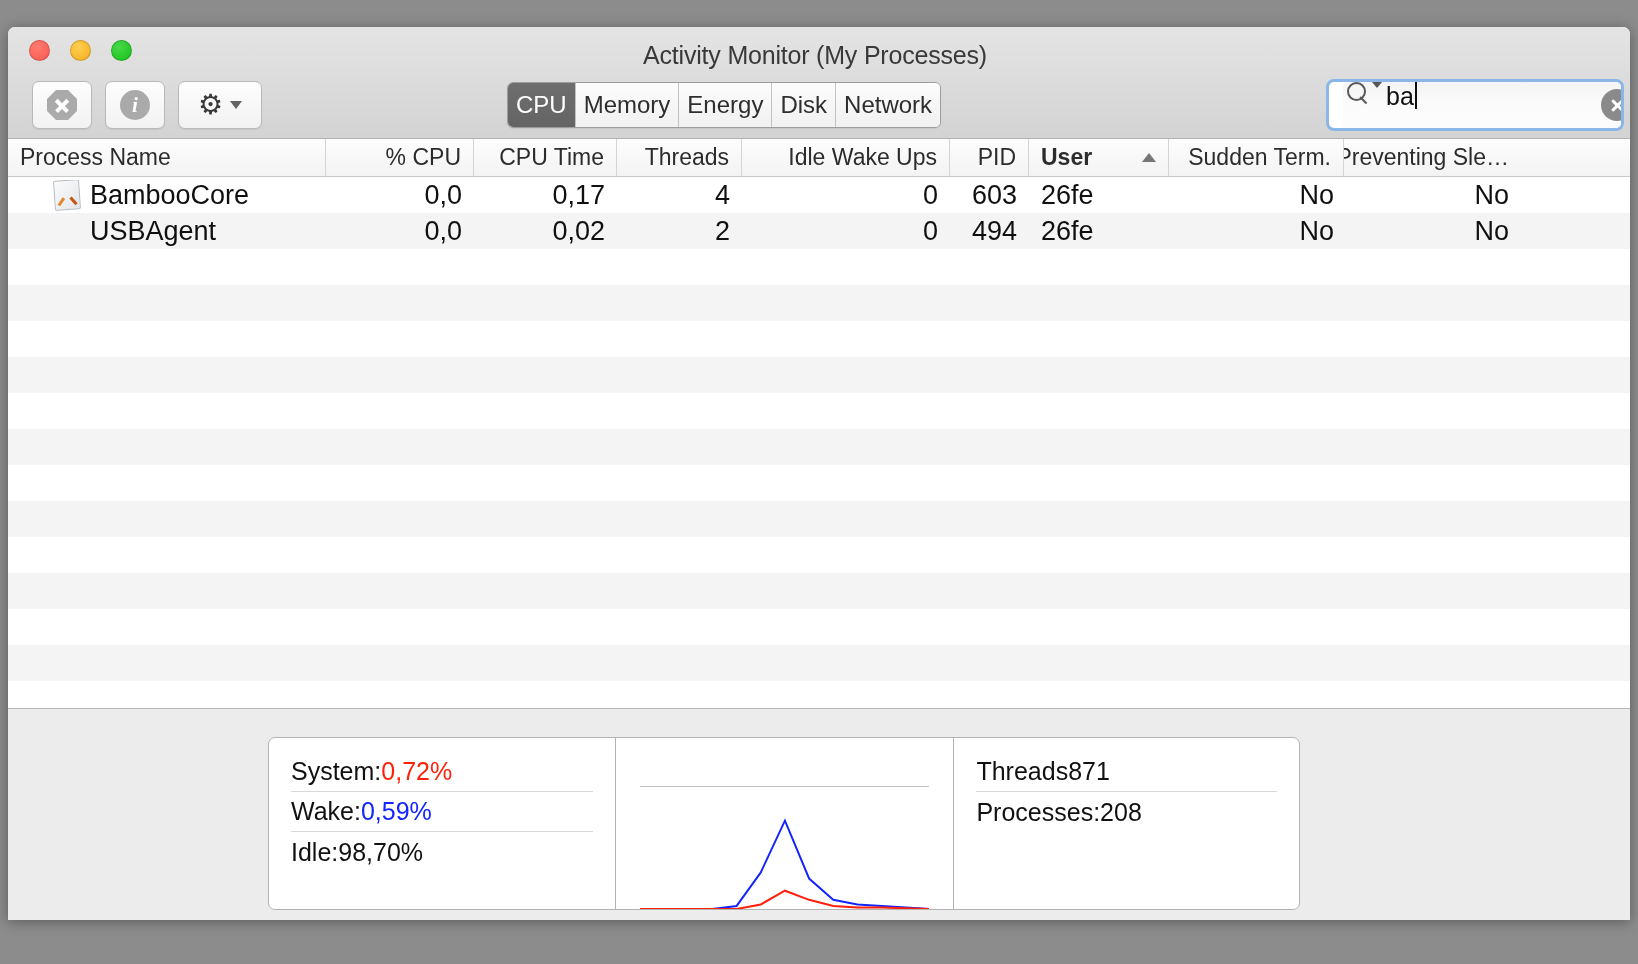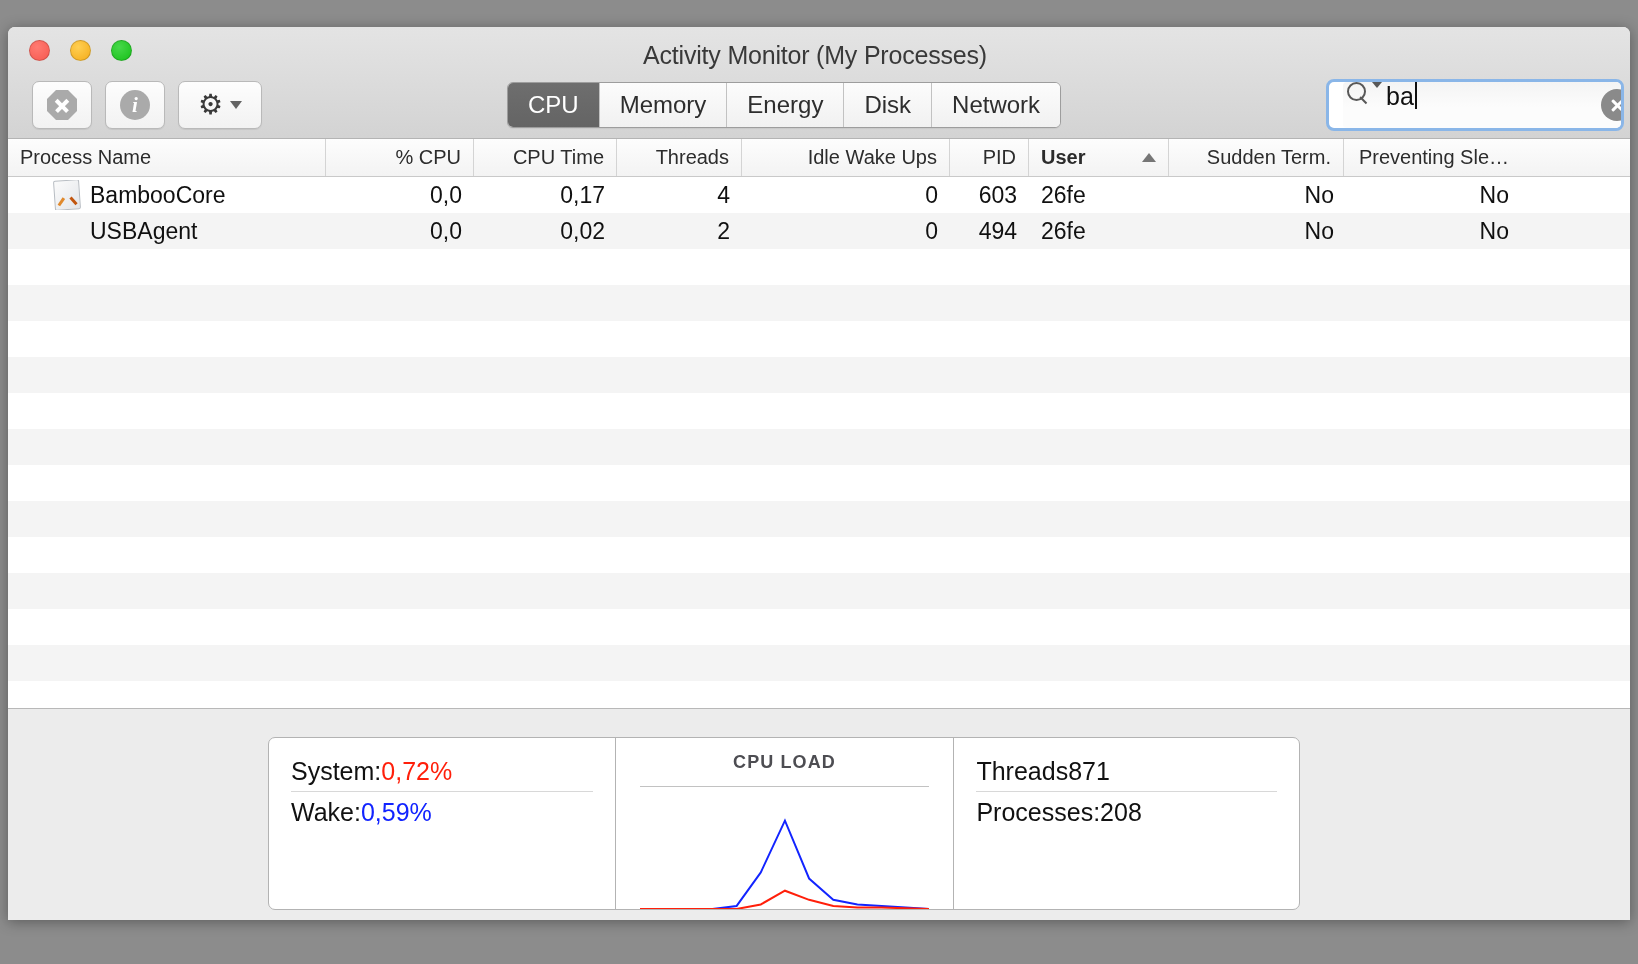--- a/index.html
+++ b/index.html
@@ -129,21 +129,21 @@
     top: 55px;
     height: 46px;
     display: flex;
     border: 1px solid #9d9d9d;
     border-radius: 6px;
     overflow: hidden;
     background: #fbfbfb;
     box-shadow: 0 1px 1px rgba(0,0,0,0.06);
   }
   .tab {
-    padding: 0 20px;
+    padding: 0 8px;
     display: flex;
     align-items: center;
     font-size: 24px;
     color: #2e2e2e;
     background: linear-gradient(to bottom, #fcfcfc, #f1f1f1);
     border-right: 1px solid #c2c2c2;
   }
   .tab:last-child { border-right: none; }
   .tab.active {
     background: linear-gradient(to bottom, #6e6e6e, #646464);
@@ -250,21 +250,21 @@
     border-bottom: 1px solid #b8b8b8;
   }
 
   .thead {
     height: 38px;
     flex: none;
     display: flex;
     align-items: stretch;
     background: linear-gradient(to bottom, #fdfdfd, #f3f3f3);
     border-bottom: 1px solid #c9c9c9;
-    font-size: 20px;
+    font-size: 23px;
     color: #2c2c2c;
   }
   .th {
     display: flex;
     align-items: center;
     border-right: 1px solid #d4d4d4;
     padding: 0 12px;
     white-space: nowrap;
     overflow: hidden;
   }
@@ -278,21 +278,21 @@
     border-bottom: 9px solid #767676;
     margin-left: 8px;
   }
 
   .tbody { flex: 1 1 auto; overflow: hidden; }
 
   .row {
     height: 36px;
     display: flex;
     align-items: center;
-    font-size: 23px;
+    font-size: 27px;
     color: #101010;
   }
   .row.odd  { background: #ffffff; }
   .row.even { background: #f4f4f4; }
 
   .cell {
     padding: 0 12px;
     white-space: nowrap;
     overflow: hidden;
     display: flex;
@@ -526,24 +526,27 @@
 
       <div class="panel stats">
         <div class="stat-row">
           <span>System:</span>
           <span class="stat-val red">0,72%</span>
         </div>
         <div class="stat-row">
           <span>Wake:</span>
           <span class="stat-val blue">0,59%</span>
         </div>
+        <div class="stat-row">
+          <span>Idle:</span>
+          <span class="stat-val">98,70%</span>
+        </div>
       </div>
 
       <div class="panel graph">
-        <div class="graph-title">CPU LOAD</div>
         <div class="graph-box">
           <svg viewBox="0 0 300 120" preserveAspectRatio="none">
             <polyline id="series-user" fill="none" stroke="#1224ff" stroke-width="2" points="0.0,120.0 25.0,120.0 50.0,120.0 75.0,120.0 100.0,117.0 125.0,84.0 150.0,33.0 175.0,90.0 200.0,111.0 225.0,115.5 250.0,117.0 275.0,118.5 300.0,120.0"></polyline>
             <polyline id="series-system" fill="none" stroke="#ff1f0a" stroke-width="2" points="0.0,120.0 25.0,120.0 50.0,120.0 75.0,120.0 100.0,120.0 125.0,115.5 150.0,102.0 175.0,111.0 200.0,117.0 225.0,118.5 250.0,118.5 275.0,119.3 300.0,120.0"></polyline>
           </svg>
         </div>
       </div>
 
       <div class="panel counts">
         <div class="stat-row">

